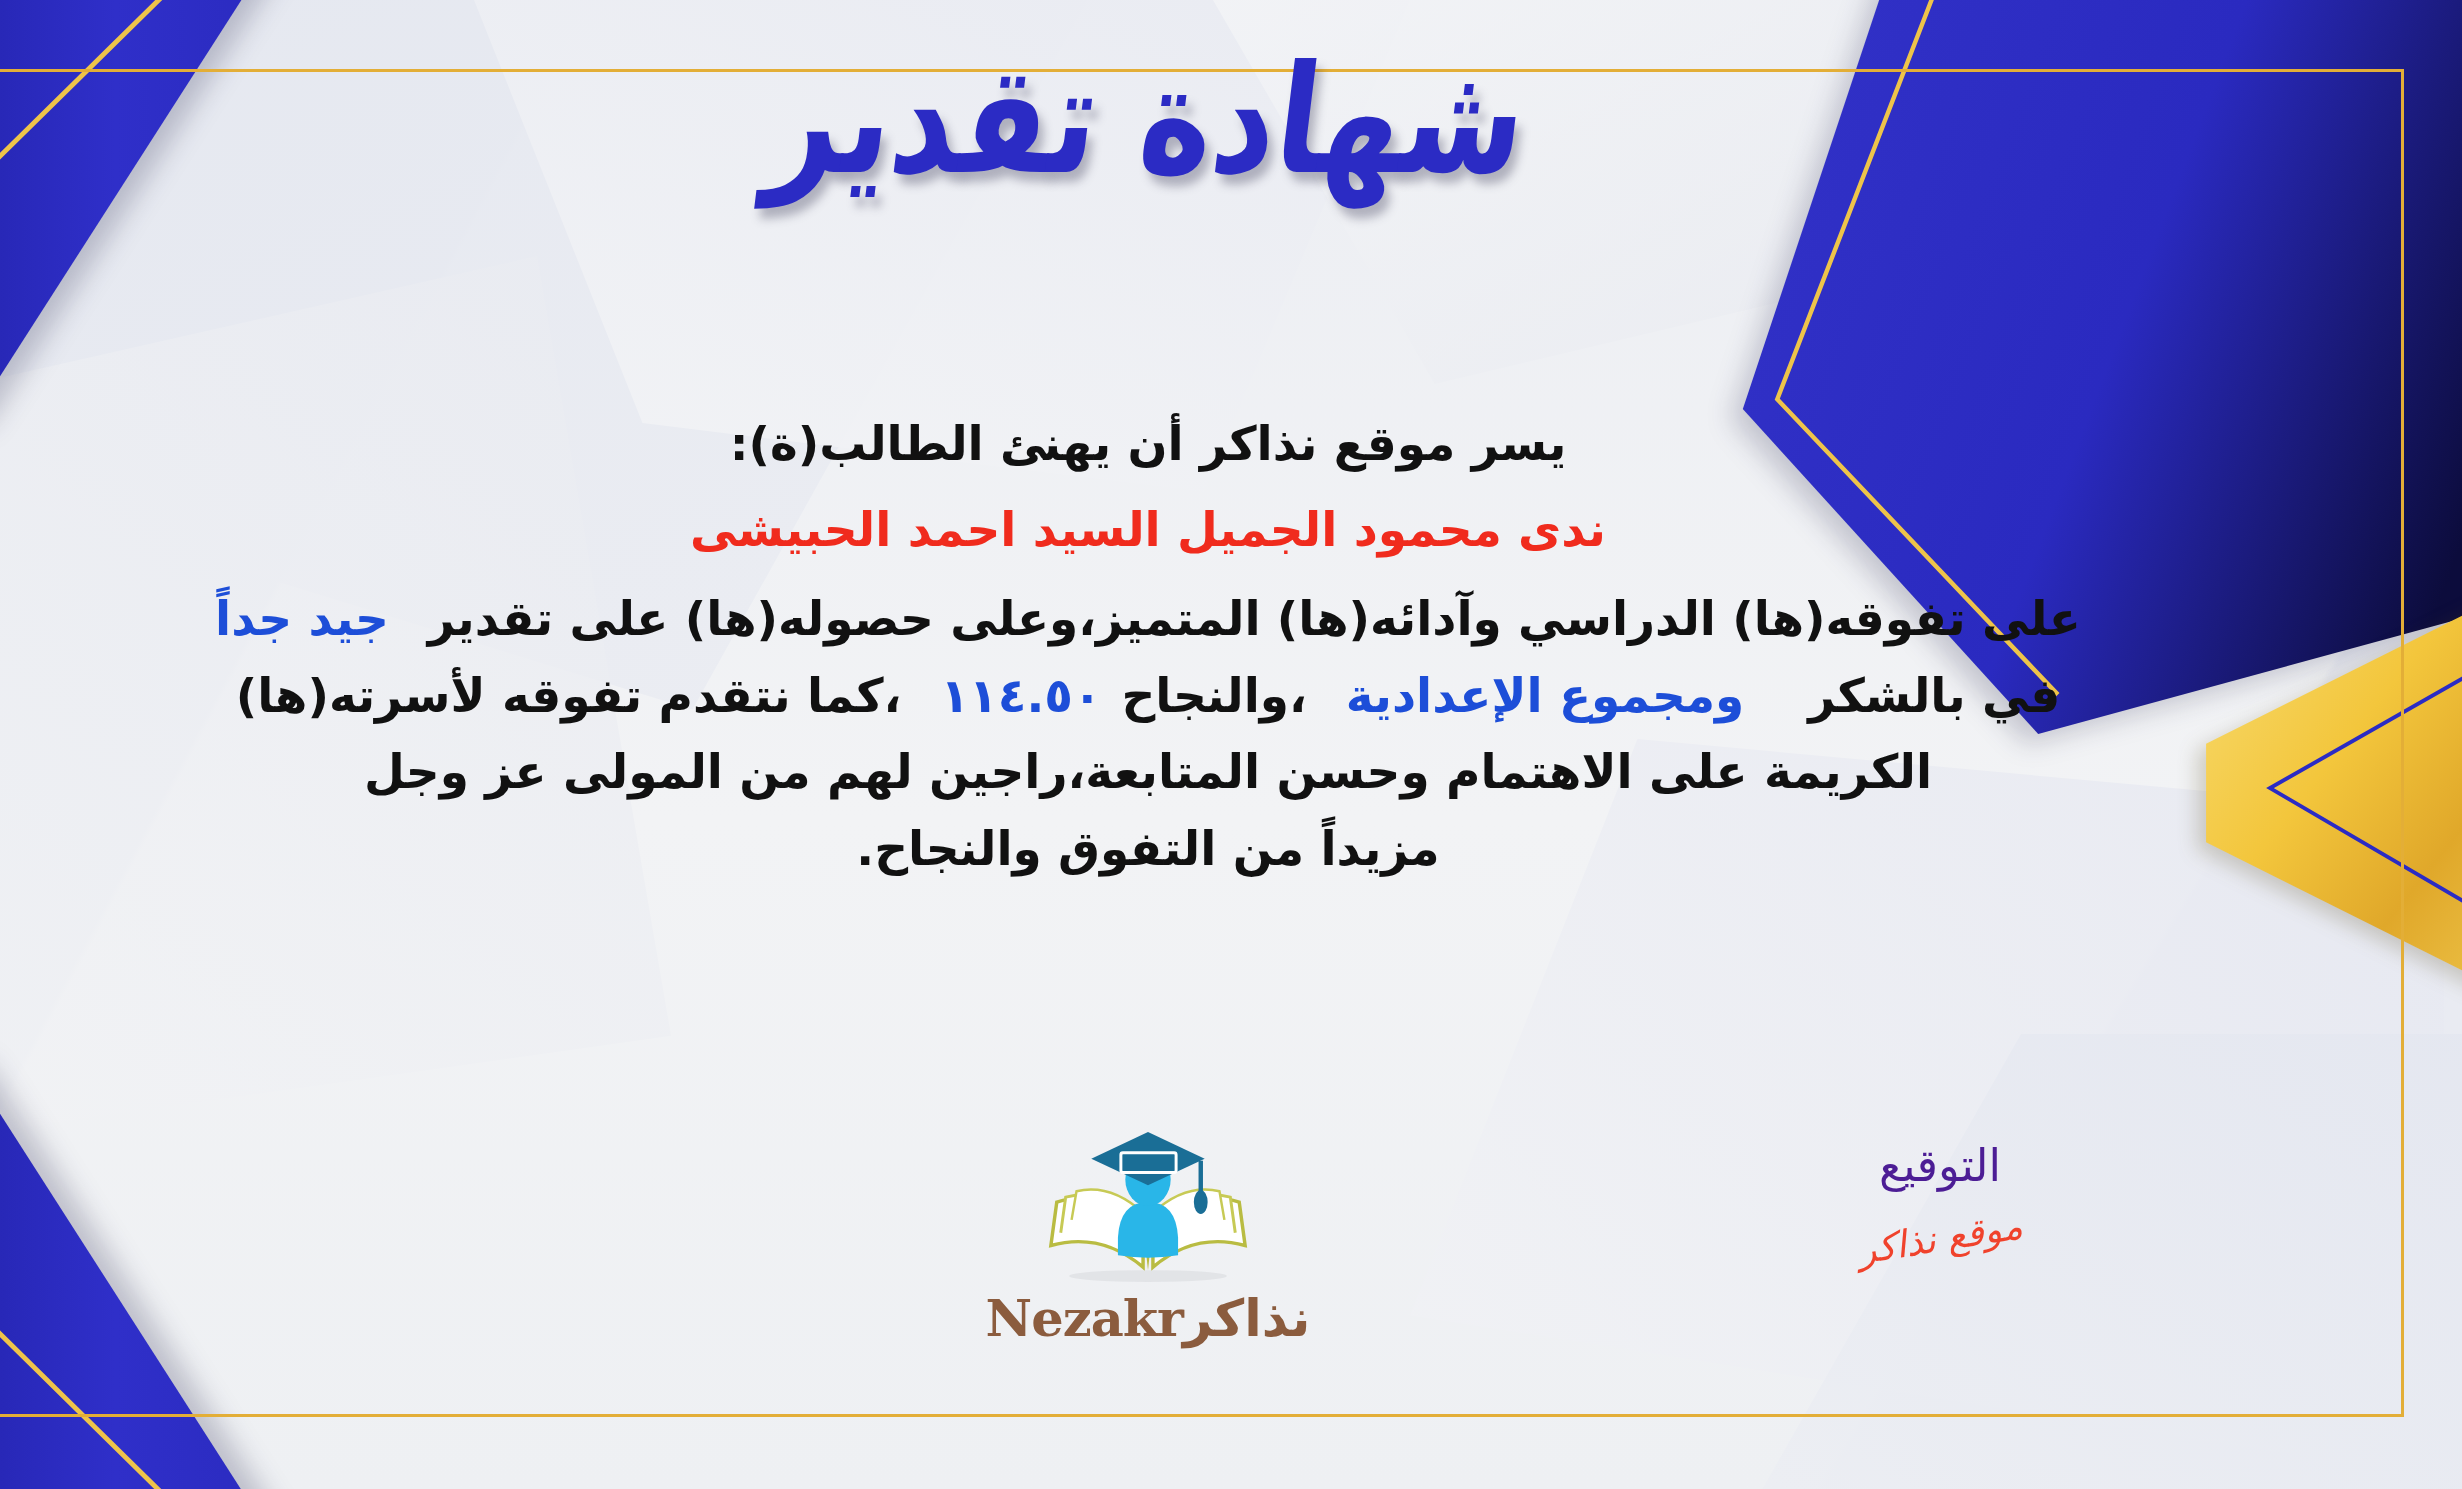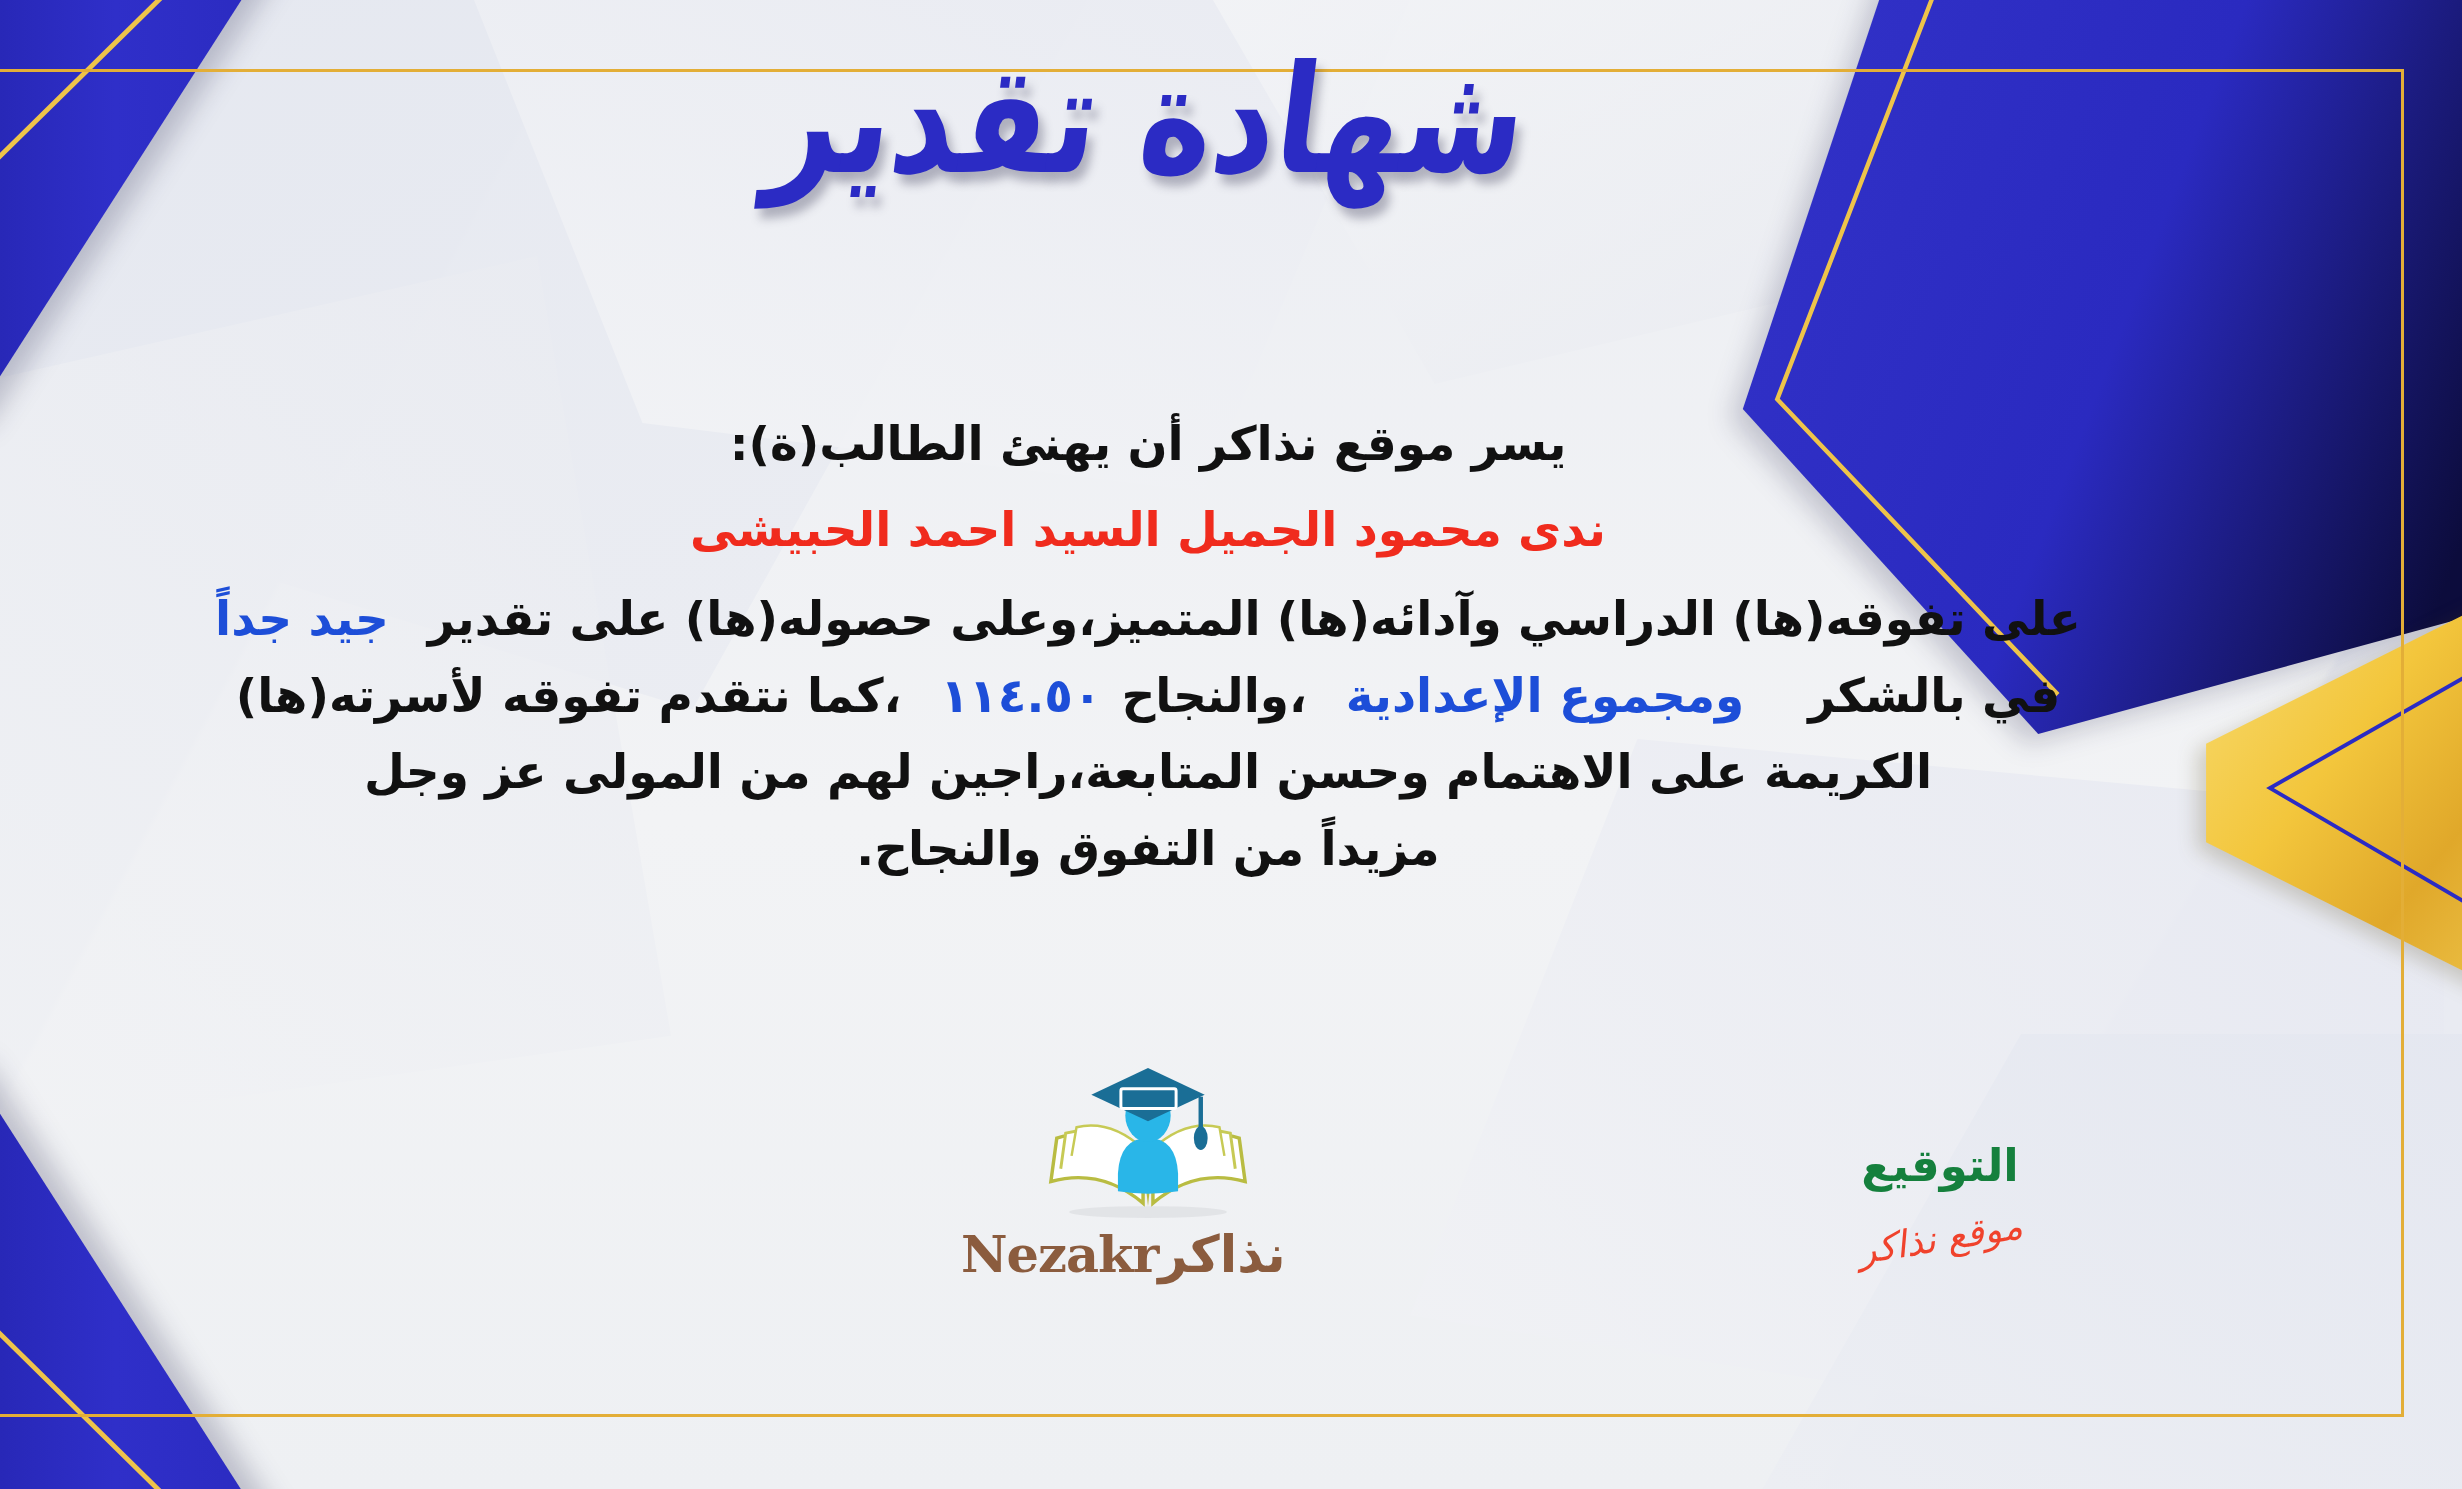--- a/index.html
+++ b/index.html
@@ -158,42 +158,43 @@
   .signature-area {
     position: absolute;
     right: 384px;
     top: 1143px;
     text-align: center;
     direction: rtl;
     width: 276px;
   }
   .signature-label {
     font-size: 45px;
-    font-weight: bold;
-    color: #15803d;
+    font-weight: normal;
+    color: #4c1d95;
     line-height: 1;
   }
   .signature-mark {
     margin-top: 28.6px;
     font-family: "DejaVu Serif", "Liberation Serif", serif;
     font-size: 37px;
     color: #f0422c;
     font-style: italic;
     transform: rotate(-9deg);
     display: inline-block;
     direction: rtl;
   }
 
   
   .logo {
     position: absolute;
     left: 50%;
     transform: translateX(-50%);
-    top: 1064px;
+    top: 1128px;
     width: 374px;
+    text-align: center;
   }
   .logo-mark { width: 212px; height: 163px; display: block; margin: 0 auto; }
   .logo-text {
     margin-top: -3px;
     font-family: "DejaVu Serif", "Liberation Serif", serif;
     font-size: 51px;
     font-weight: bold;
     color: #8b5c3e;
     letter-spacing: -1px;
     direction: ltr;

